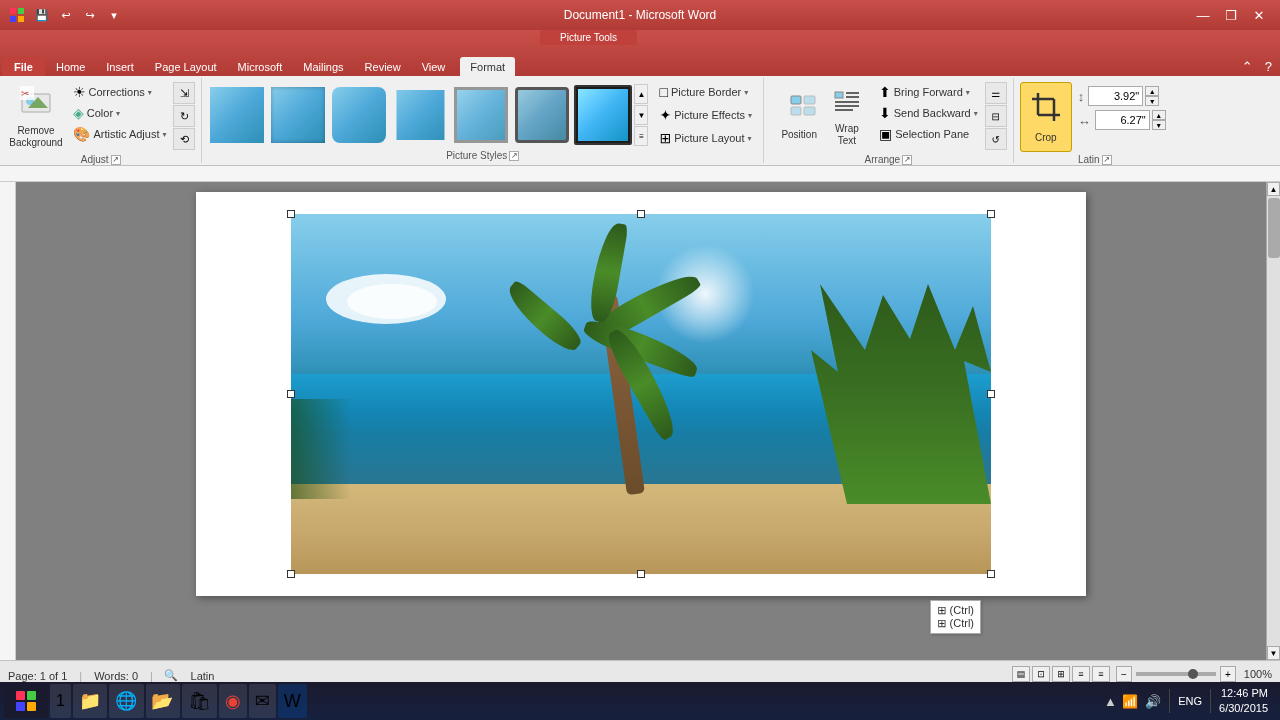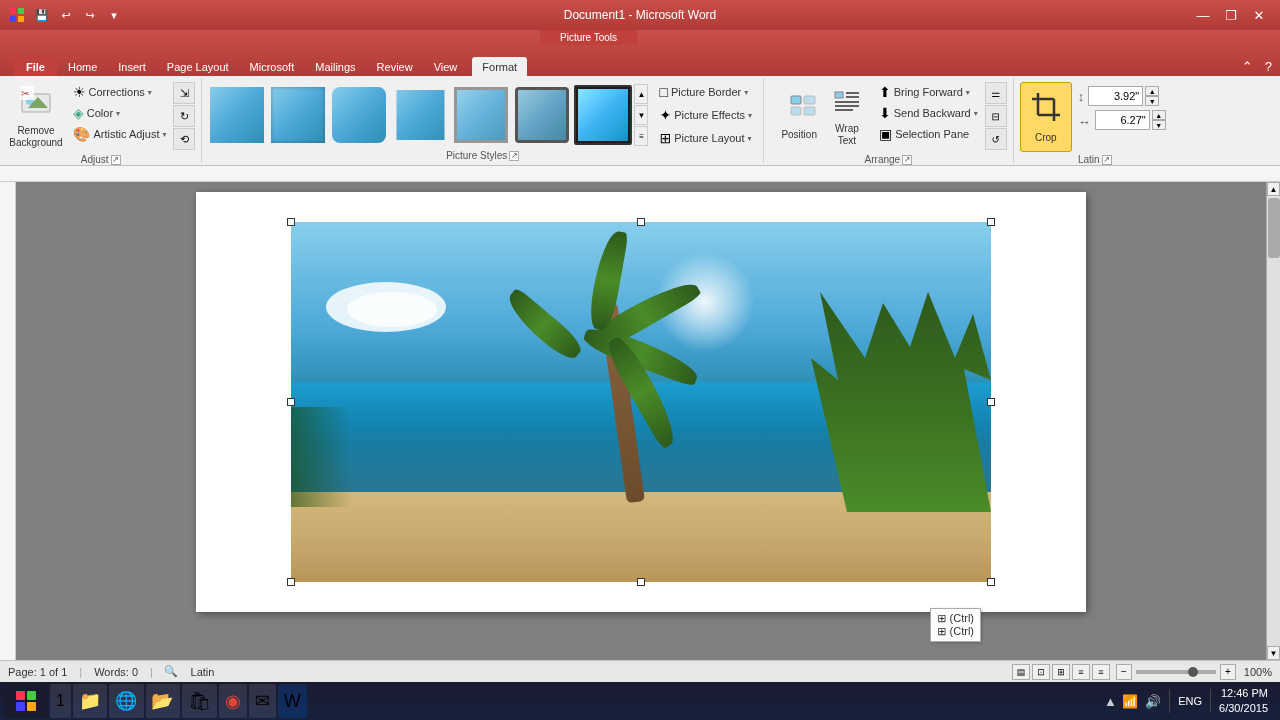--- a/index.html
+++ b/index.html
@@ -351,21 +351,21 @@
       border: 1px solid #333;
       cursor: nwse-resize;
     }
 
     
     .status-bar {
       height: 22px;
       background: #e8e8e8;
       border-top: 1px solid #c0c0c0;
       display: flex;
-      align-items: center;
+      align-items: flex-end;
       padding: 0 8px;
       font-size: 11px;
       color: #333;
       gap: 12px;
     }
     .status-right {
       margin-left: auto;
       display: flex;
       align-items: center;
       gap: 6px;
@@ -499,21 +499,21 @@
     <button class="title-btn close-btn">✕</button>
   </div>
 </div>
 
 <div class="ribbon-container">
 
   <div style="position:relative; height:46px; background: linear-gradient(to bottom, #c9504a, #b03a35);">
 
     <div style="position:absolute; top:0; left:540px; background:#c0413b; color:white; font-size:10px; padding:2px 20px; border-radius:2px 2px 0 0;">Picture Tools</div>
 
-    <div style="position:absolute; bottom:0; left:12px; right:0; display:flex; align-items:flex-end; padding:0 2px;">
+    <div style="position:absolute; bottom:0; left:0; right:0; display:flex; align-items:flex-end; padding:0 2px;">
       <div class="ribbon-tab file-tab">File</div>
       <div class="ribbon-tab">Home</div>
       <div class="ribbon-tab">Insert</div>
       <div class="ribbon-tab">Page Layout</div>
       <div class="ribbon-tab">Microsoft</div>
       <div class="ribbon-tab">Mailings</div>
       <div class="ribbon-tab">Review</div>
       <div class="ribbon-tab">View</div>
       <div class="ribbon-tab active" style="margin-left:4px;">Format</div>
       <div style="margin-left:auto; display:flex; align-items:center;">
@@ -734,21 +734,21 @@
 
 <div class="doc-wrapper" style="height: calc(720px - 30px - 46px - 90px - 22px - 38px);">
 
   <div class="ruler-h" style="width:100%;"></div>
 
   <div class="doc-inner">
 
     <div style="width:16px; background:#f5f5f5; border-right:1px solid #ccc; flex-shrink:0;"></div>
 
     <div style="flex:1; overflow:hidden; background:#808080; padding:10px; position:relative;">
-      <div class="page-canvas" style="width:100%;max-width:890px;margin:0 auto;min-height:400px;padding:30px;">
+      <div class="page-canvas" style="width:100%;max-width:890px;margin:0 auto;min-height:400px;padding:22px;">
 
         <div class="selected-image-container" style="position:relative;width:700px;margin:0 auto;">
 
           <div class="beach-image">
 
             <div class="sun-glow"></div>
             <div class="cloud1"></div>
             <div class="cloud2" style="top:70px;left:8%;width:90px;height:35px;"></div>
             <div class="ocean"></div>
             <div class="beach"></div>

